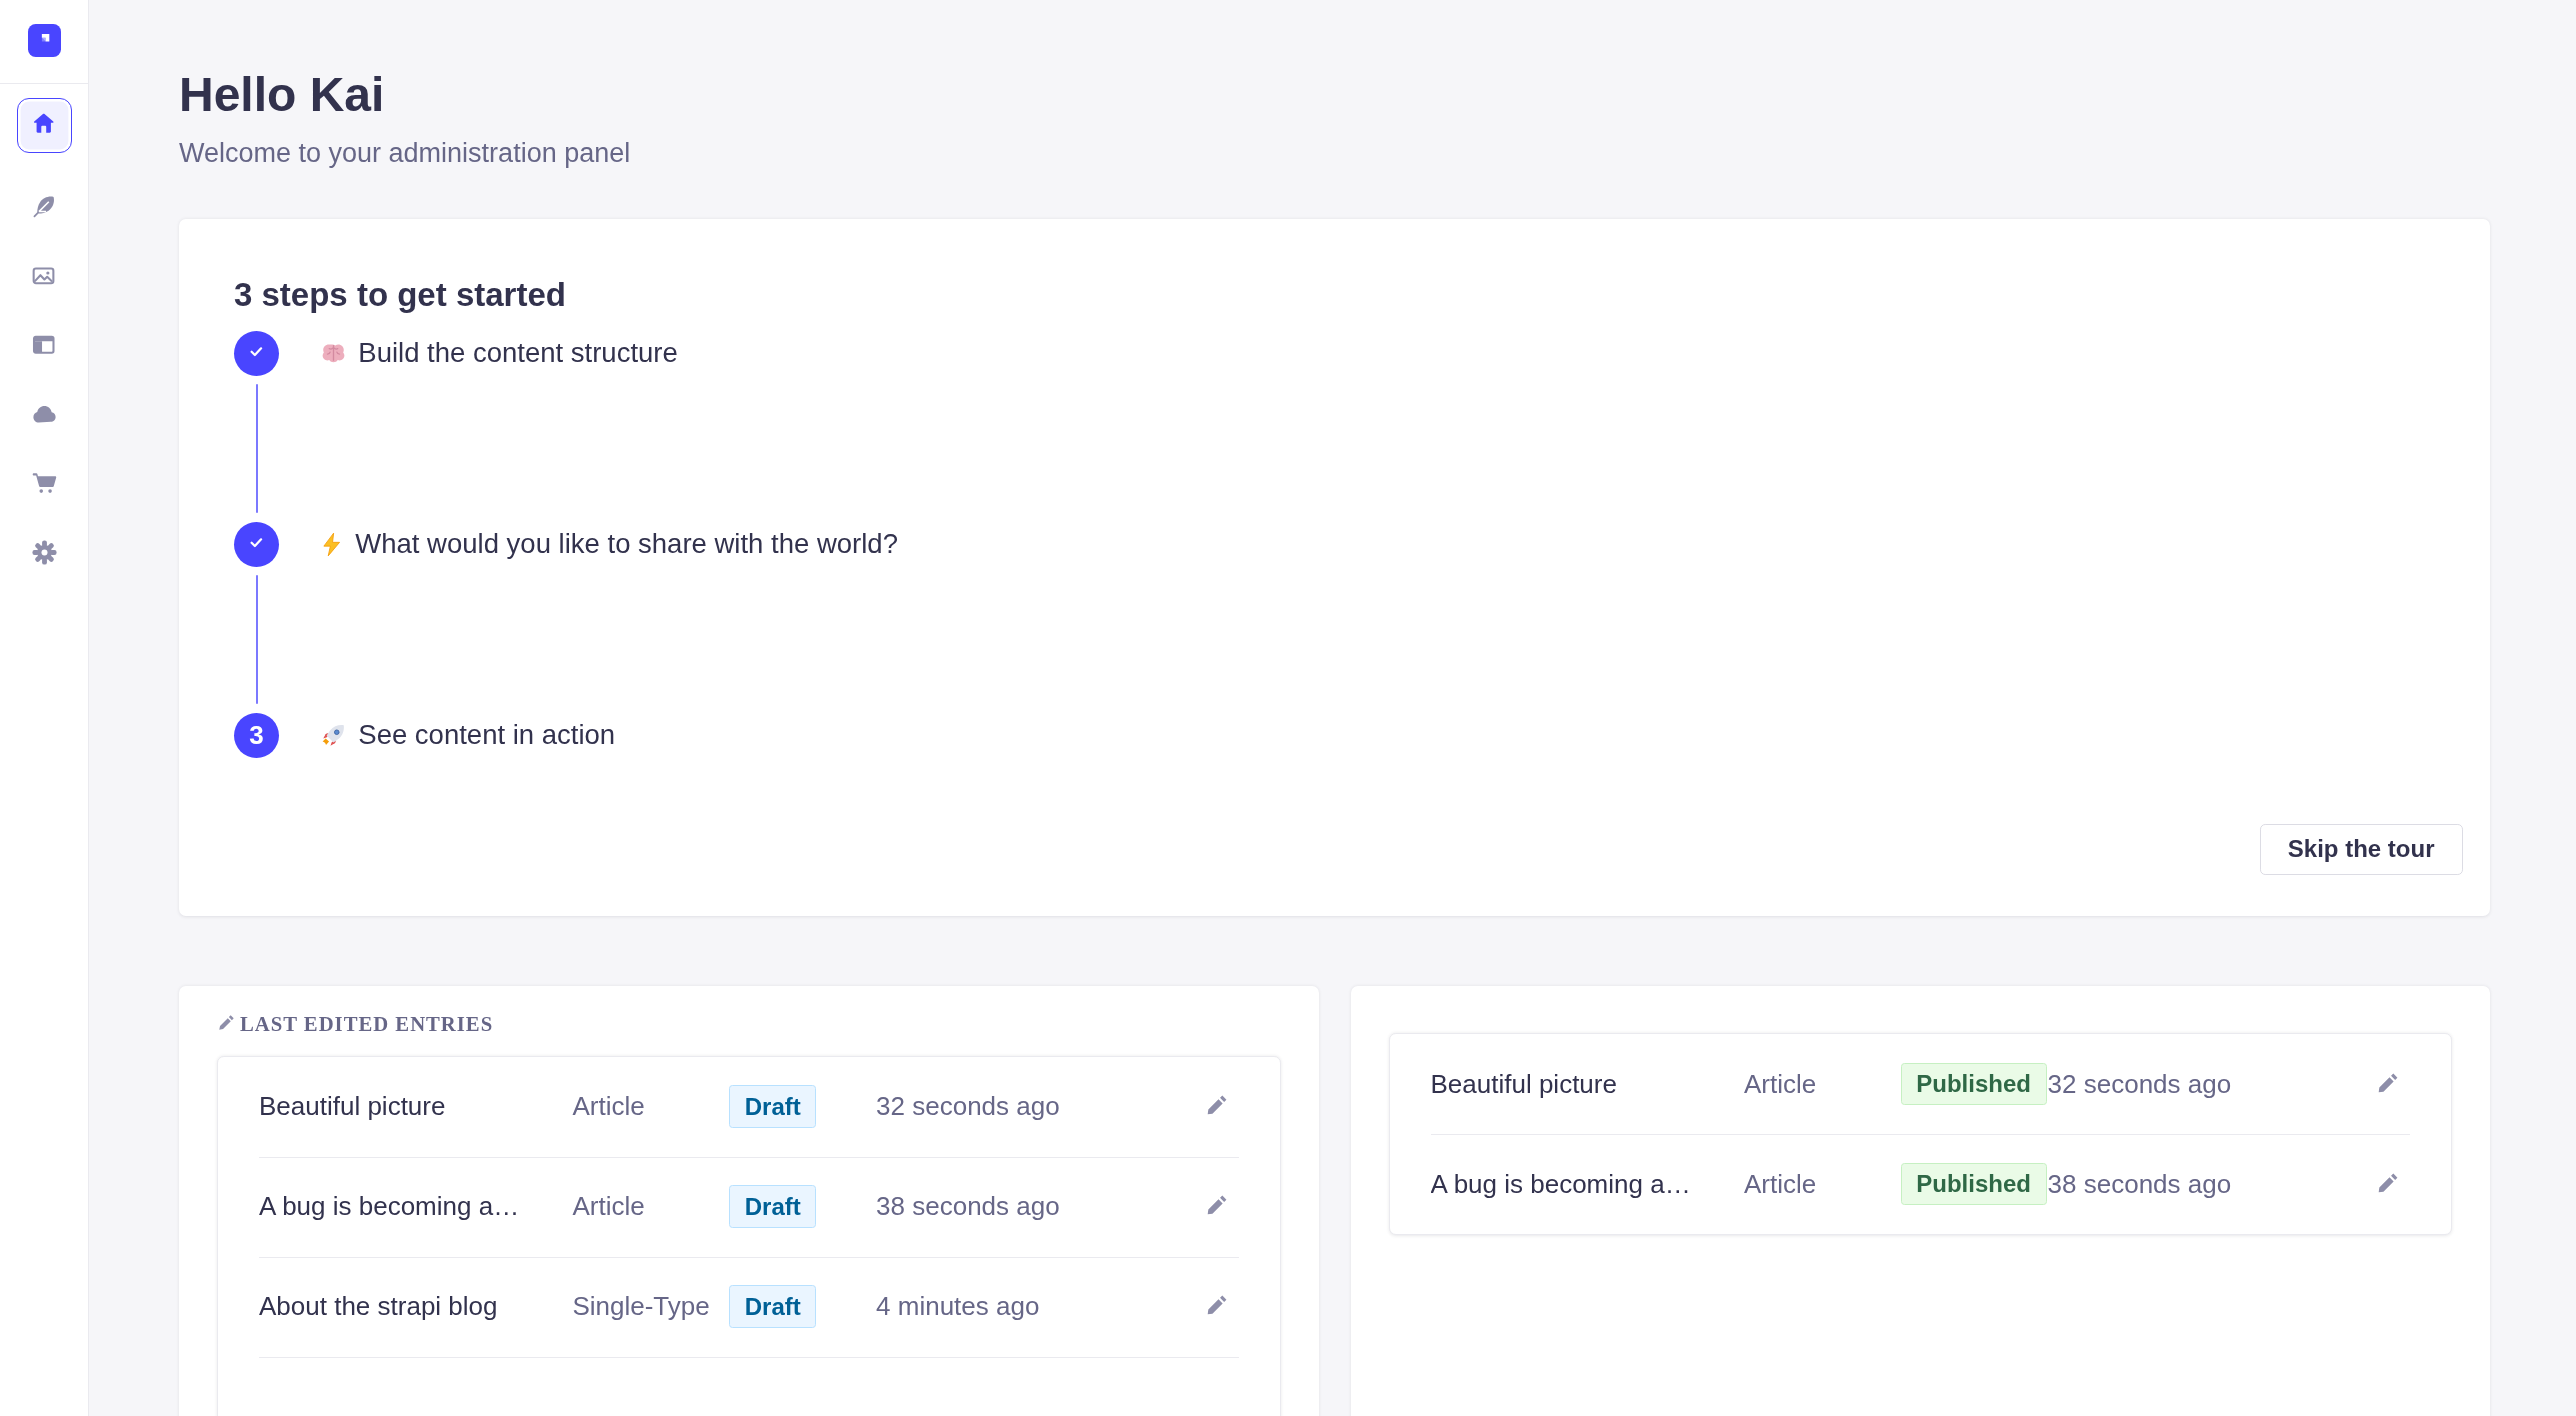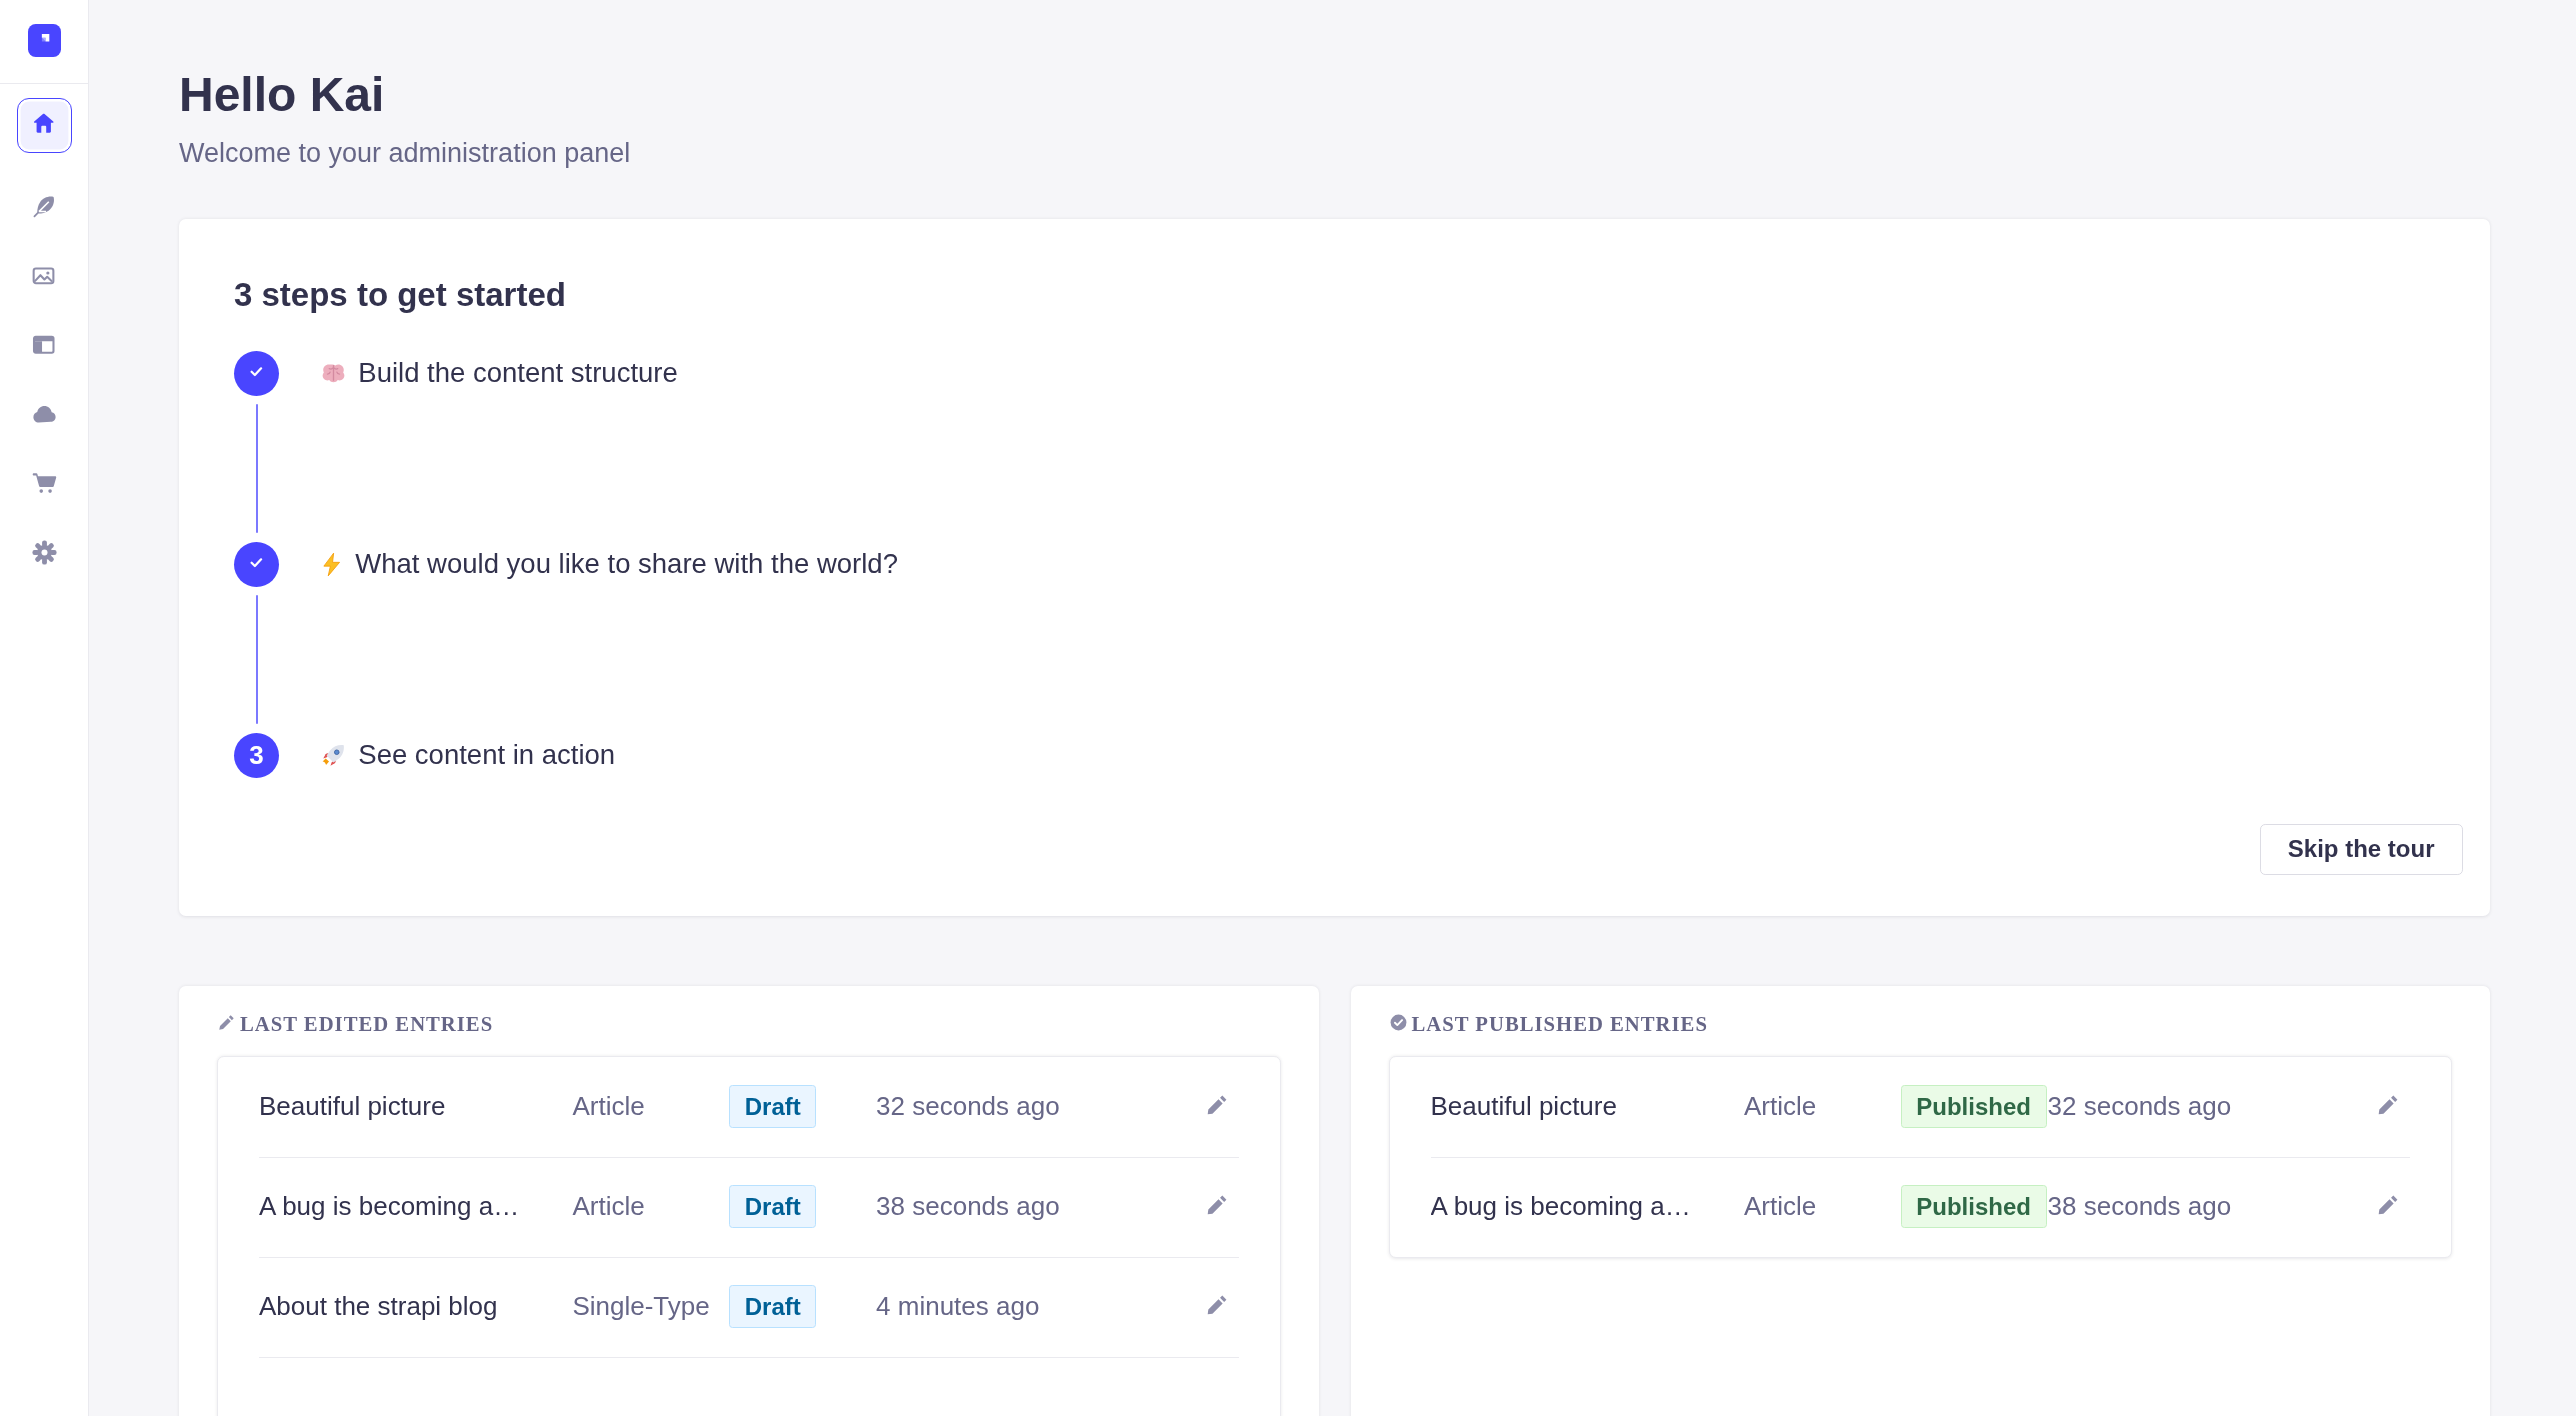--- a/index.html
+++ b/index.html
@@ -36,21 +36,21 @@
   .main { flex:1; padding:67px 86px 0 90px; }
   .page-title { font-size:48px; font-weight:700; color:#32324d; line-height:1.15; }
   .page-subtitle { font-size:27px; color:#666687; margin-top:15.5px; line-height:1.15; }
   
   .card {
     background:#ffffff; border-radius:6.9px;
     box-shadow:0 0.9px 3.4px rgba(33,33,52,0.1);
   }
   .steps-card { margin-top:50px; height:697px; padding:55px 55px 41px 55px; position:relative; }
   .steps-title { font-size:33px; font-weight:700; color:#32324d; line-height:1.25; }
-  .steps-list { margin-top:36px; }
+  .steps-list { margin-top:16px; }
   .step-row { display:flex; align-items:center; gap:40px; }
   .step-circle {
     width:45px; height:45px; border-radius:50%; background:#4945ff; flex:0 0 45px;
     display:flex; align-items:center; justify-content:center;
     color:#fff; font-size:26px; font-weight:600;
   }
   .step-label { font-size:27.5px; color:#32324d; display:flex; align-items:center; gap:10.3px; }
   .step-label svg { display:block; }
   .step-spacer { height:146px; display:flex; align-items:center; }
   .step-line { width:2.6px; height:129px; background:#7b79ff; margin-left:21.5px; border-radius:1.7px; }
@@ -330,29 +330,20 @@
                   </span>
                 </button>
               </span>
             </div>
           </div>
         <div class="ghost-row"></div>
       </div>
     </section>
 
     <section class="card entries-card">
-      <div class="entries-head">
-        <span>
-          <svg width="19" height="19" viewBox="0 0 24 24">
-            <circle cx="12" cy="12" r="10" fill="#8e8ea9"></circle>
-            <polyline points="7.5,12.3 10.5,15.3 16.5,9" fill="none" stroke="#ffffff" stroke-width="2.4" stroke-linecap="round" stroke-linejoin="round"></polyline>
-          </svg>
-        </span>
-        <span class="entries-head-label">LAST PUBLISHED ENTRIES</span>
-      </div>
       <div class="table-box">
         <div>
 
             <div class="t-row">
               <span class="cell-title">Beautiful picture</span>
               <span class="cell-type">Article</span>
               <span><span class="badge badge-published">Published</span></span>
               <span class="cell-time">32 seconds ago</span>
               <span class="cell-action">
                 <button class="pencil-btn">

